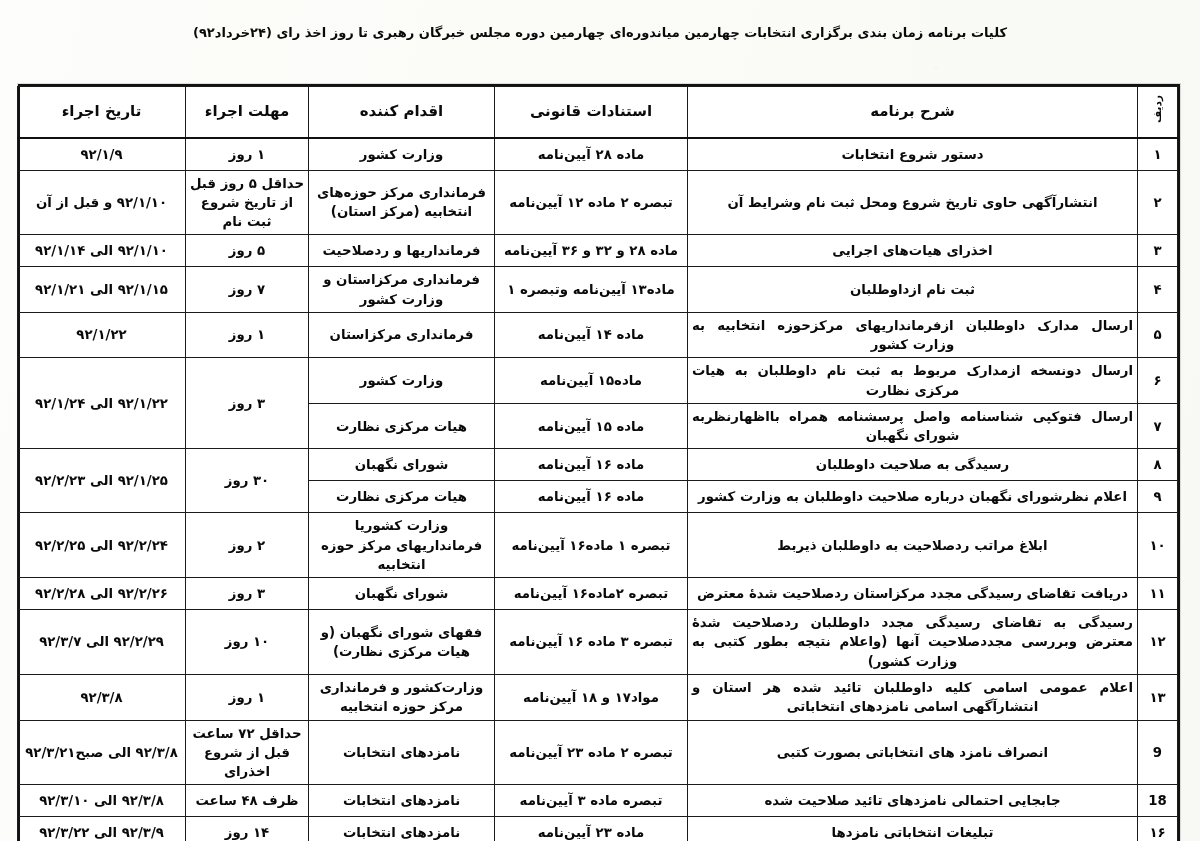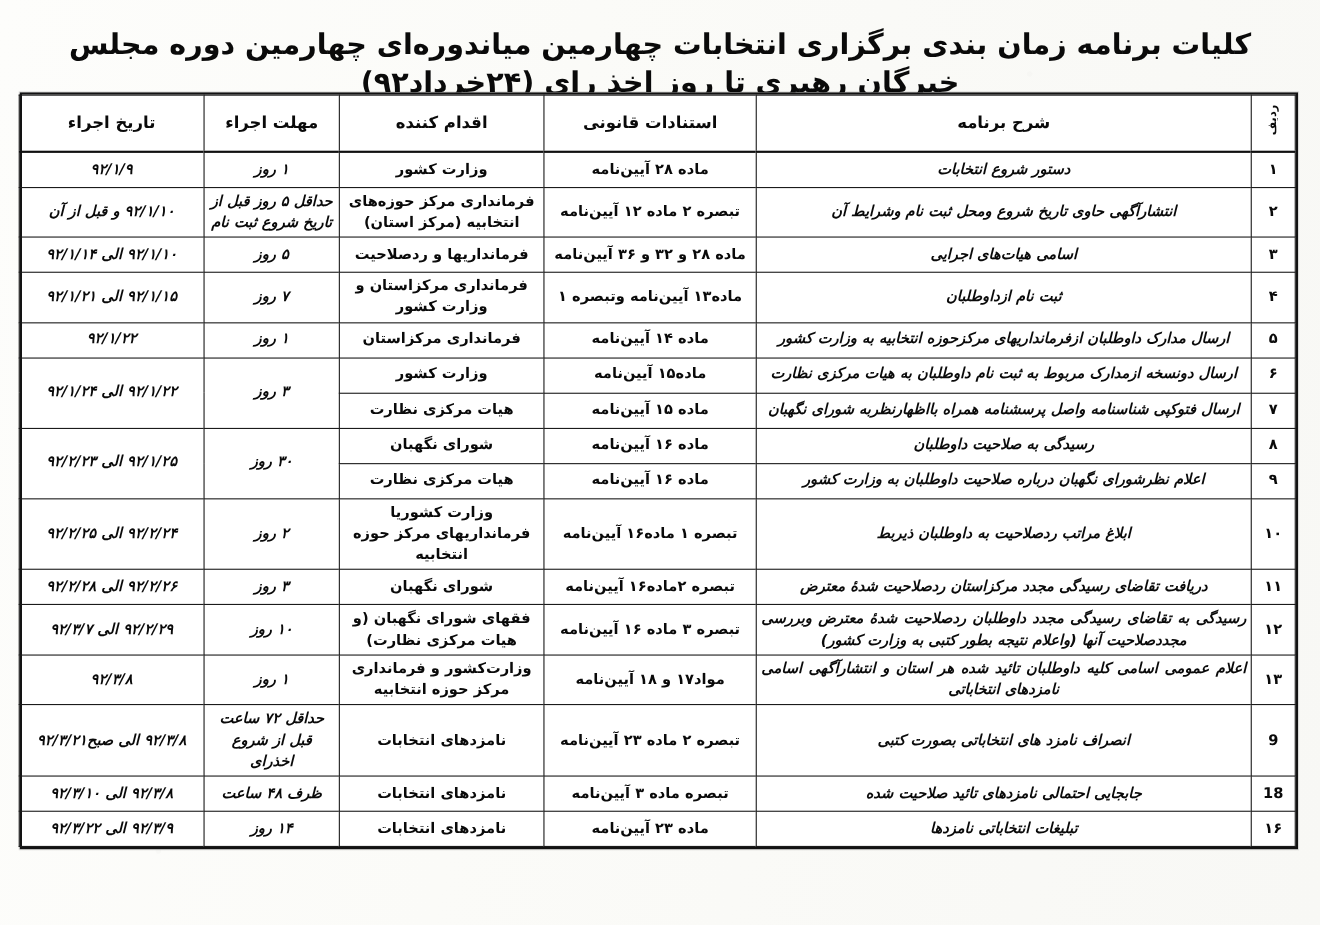--- a/index.html
+++ b/index.html
@@ -32,21 +32,21 @@
       radial-gradient(circle at 78% 8%, rgba(0,0,0,.04) 0 2px, transparent 3px),
       radial-gradient(circle at 45% 50%, rgba(0,0,0,.02) 0 1px, transparent 2px);
   }
 
   .doc-title {
     position: absolute;
     top: 24px;
     right: 26px;
     left: 26px;
     text-align: center;
-    font-size: 26px;
+    font-size: 13px;
     font-weight: bold;
     letter-spacing: -0.2px;
     line-height: 1.35;
     direction: rtl;
   }
 
   .table-wrap {
     position: absolute;
     top: 84px;
     right: 20px;
@@ -96,30 +96,29 @@
     letter-spacing: 0;
   }
   td.num {
     font-size: 13.5px;
     padding: 2px;
   }
   td.desc {
     text-align: center;
     font-size: 13.4px;
     padding: 4px 6px;
-    font-style: italic;
   }
   td.desc.just {
     text-align: justify;
     text-align-last: center;
   }
   td.actor, td.legal, td.dur, td.date {
     font-size: 13.2px;
   }
-  td.dur, td.date { white-space: normal; font-style: italic; }
+  td.dur, td.date { white-space: normal; }
 
   tbody tr { height: 32px; }
 </style>
 </head>
 <body>
 
 <div class="page">
   <div class="scan-noise"></div>
 
   <div class="doc-title">کلیات برنامه زمان بندی برگزاری انتخابات چهارمین میاندوره‌ای چهارمین دوره مجلس خبرگان رهبری تا روز اخذ رای (۲۴خرداد۹۲)</div>
@@ -158,21 +157,21 @@
           <tr>
             <td class="num">۲</td>
             <td class="desc">انتشارآگهی حاوی تاریخ شروع ومحل ثبت نام وشرایط آن</td>
             <td class="legal">تبصره ۲ ماده ۱۲ آیین‌نامه</td>
             <td class="actor">فرمانداری مرکز حوزه‌های انتخابیه (مرکز استان)</td>
             <td class="dur">حداقل ۵ روز قبل از تاریخ شروع ثبت نام</td>
             <td class="date">۹۲/۱/۱۰ و قبل از آن</td>
           </tr>
           <tr>
             <td class="num">۳</td>
-            <td class="desc">اسامی هیات‌های اجرایی</td>
+            <td class="desc">اخذرای هیات‌های اجرایی</td>
             <td class="legal">ماده ۲۸ و ۳۲ و ۳۶ آیین‌نامه</td>
             <td class="actor">فرمانداریها و ردصلاحیت</td>
             <td class="dur">۵ روز</td>
             <td class="date">۹۲/۱/۱۰ الی ۹۲/۱/۱۴</td>
           </tr>
           <tr>
             <td class="num">۴</td>
             <td class="desc">ثبت نام ازداوطلبان</td>
             <td class="legal">ماده۱۳ آیین‌نامه وتبصره ۱</td>
             <td class="actor">فرمانداری مرکزاستان و وزارت کشور</td>

